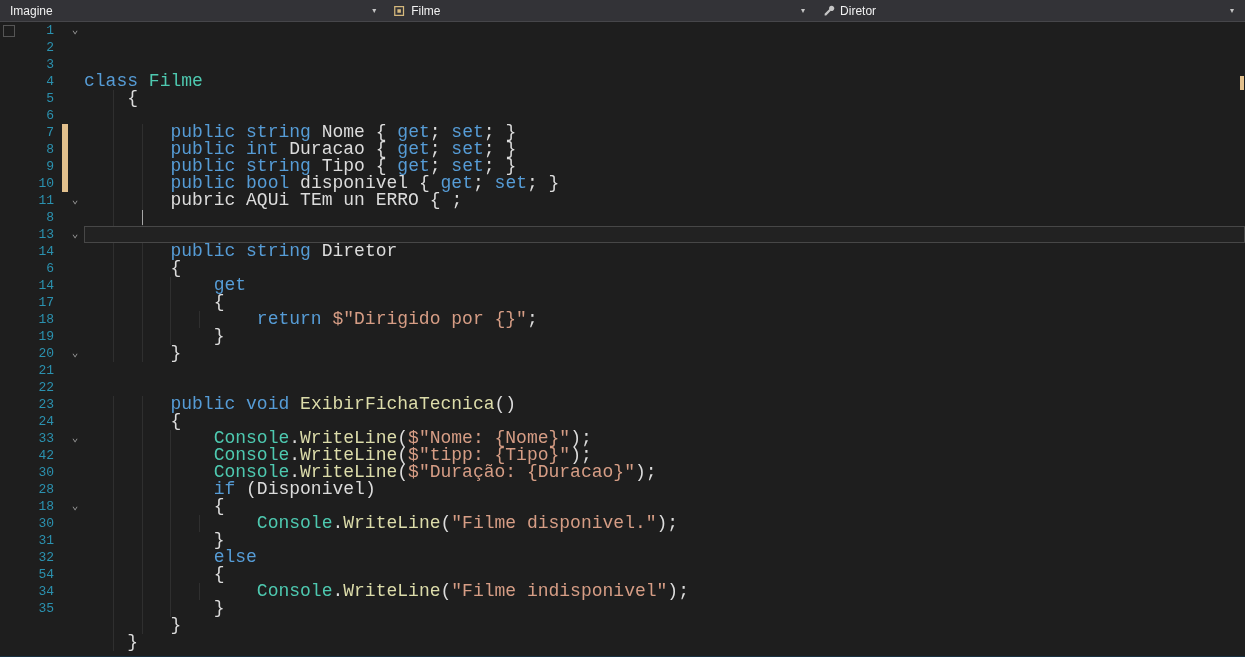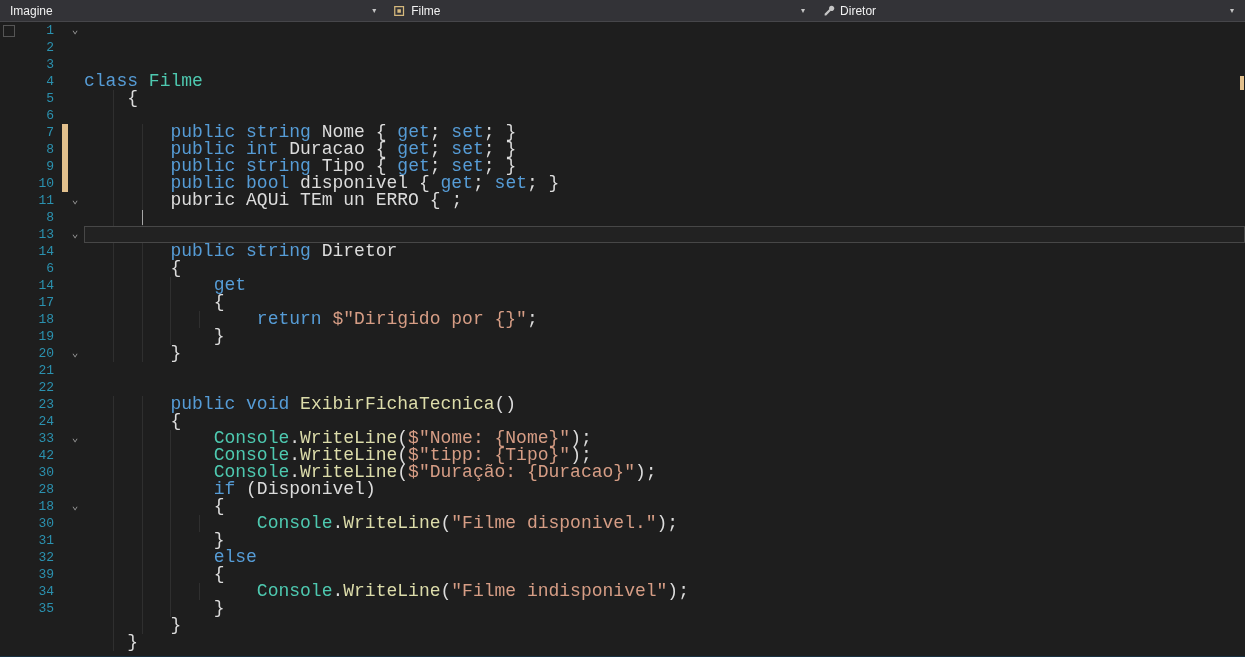--- a/index.html
+++ b/index.html
@@ -208,21 +208,21 @@
       <div>23</div>
       <div>24</div>
       <div>33</div>
       <div>42</div>
       <div>30</div>
       <div>28</div>
       <div>18</div>
       <div>30</div>
       <div>31</div>
       <div>32</div>
-      <div>39</div>
+      <div>54</div>
       <div>34</div>
       <div>35</div>
     </div>
   <div class="change-gutter" id="chg">
       <div style="height: 17px;"></div>
       <div style="height: 17px;"></div>
       <div style="height: 17px;"></div>
       <div style="height: 17px;"></div>
       <div style="height: 17px;"></div>
       <div style="height: 17px;"></div>

